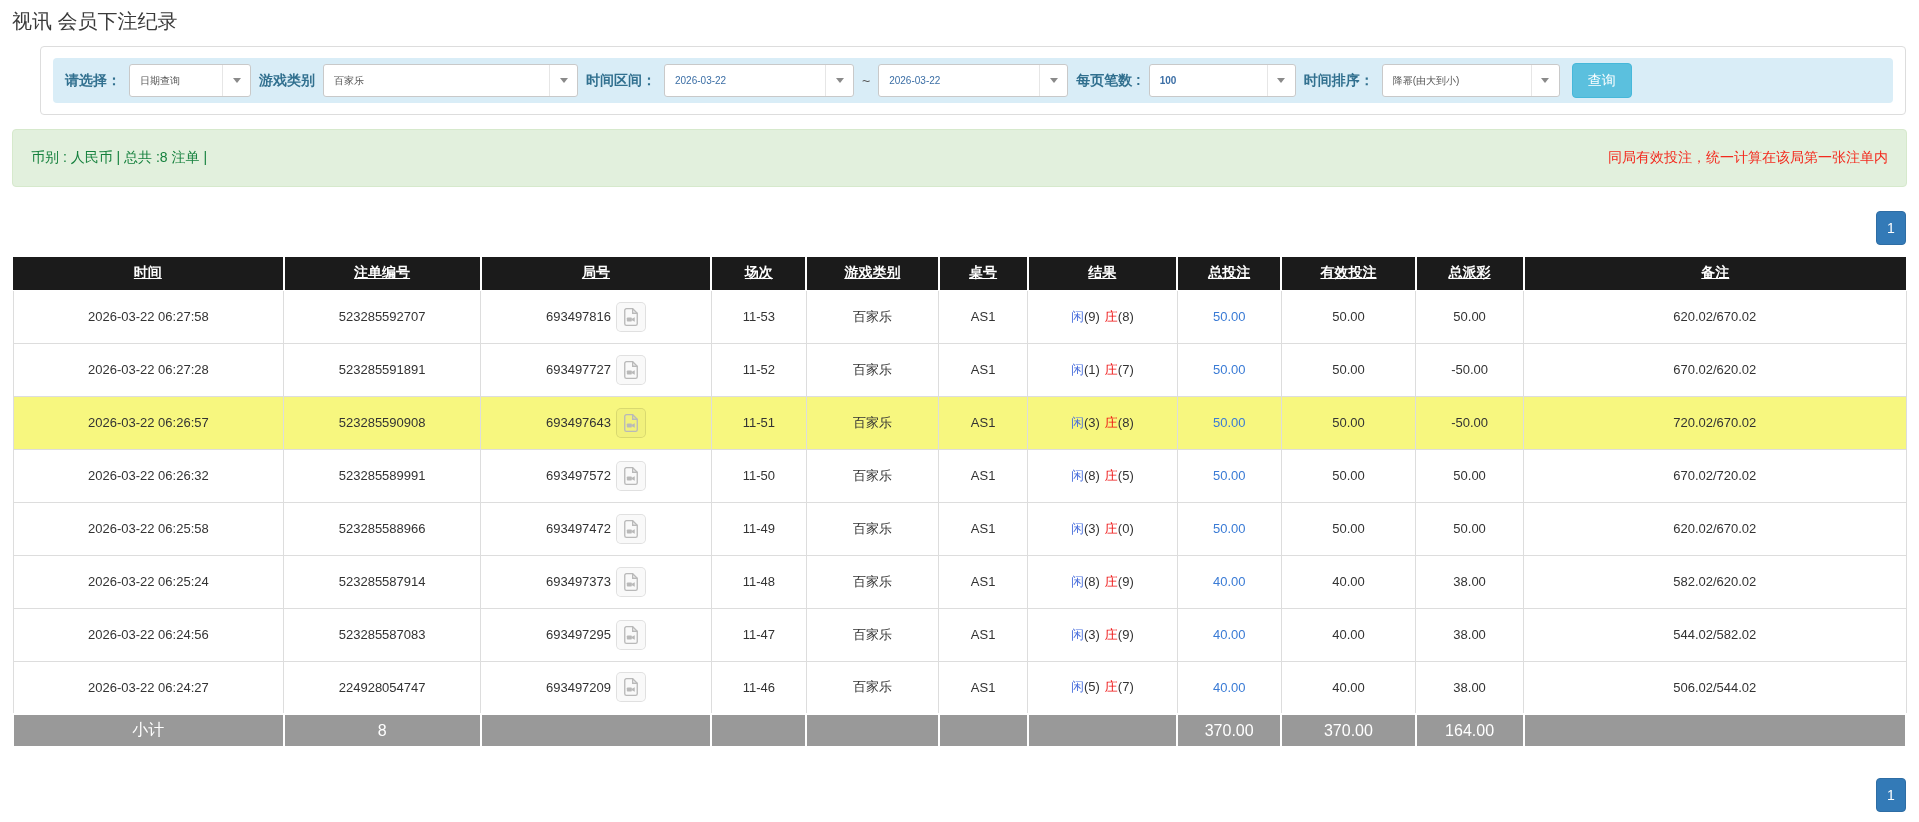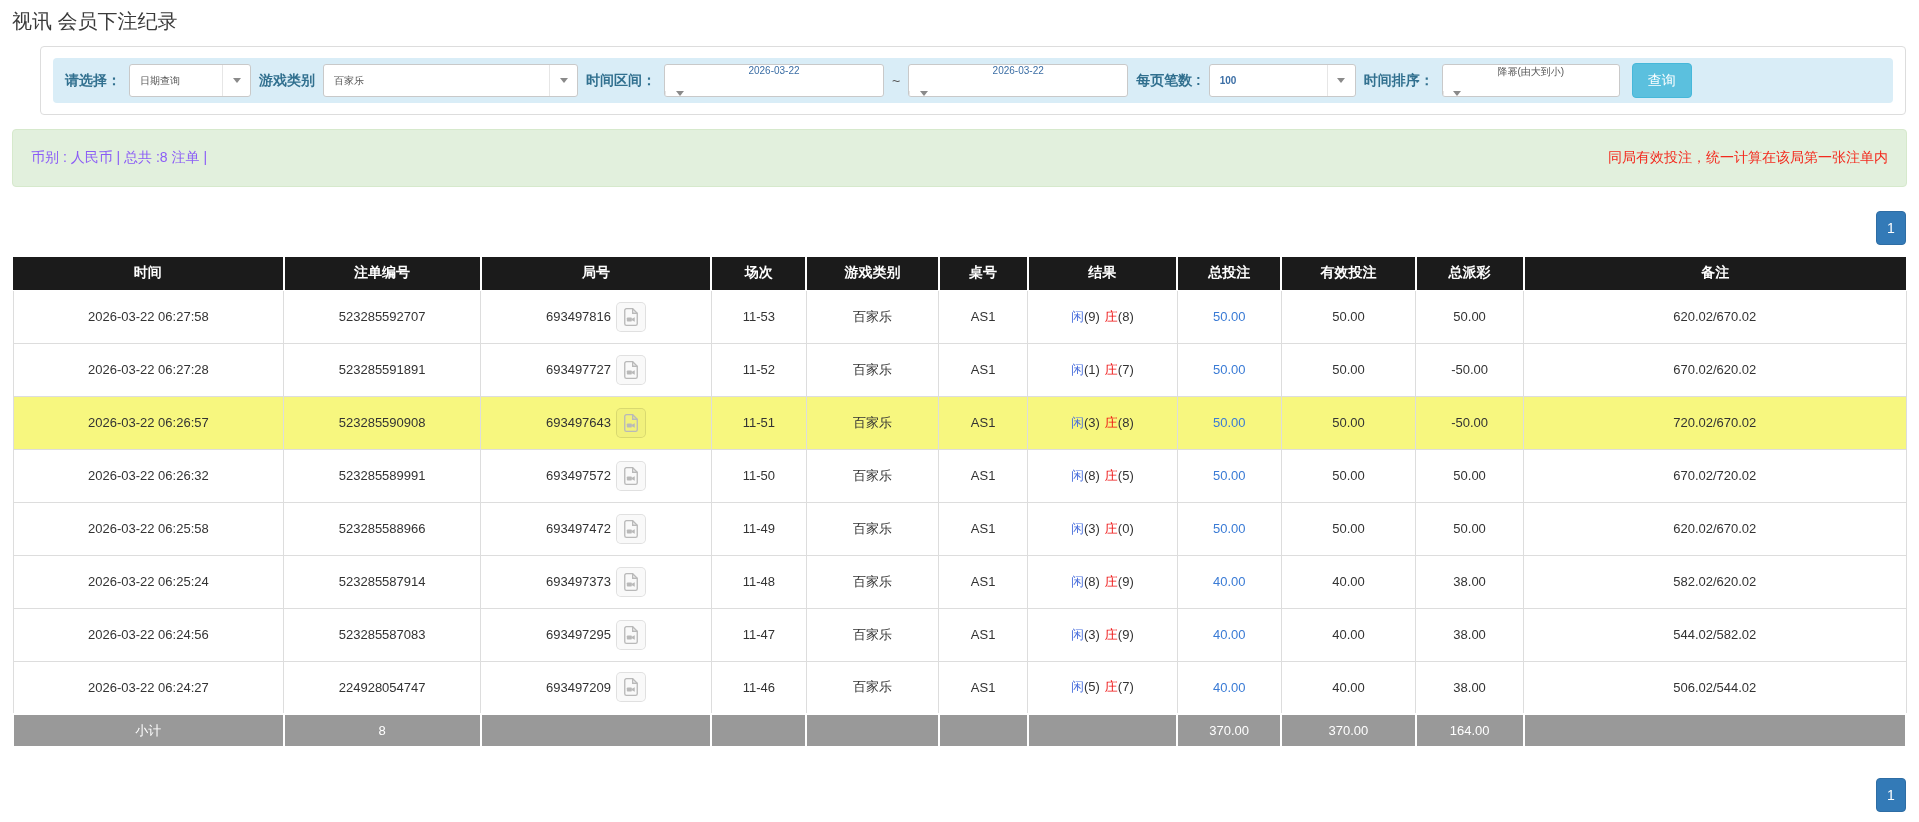--- a/index.html
+++ b/index.html
@@ -29,34 +29,34 @@
   .kval { flex:1; padding:0 10px; font-size:10px; color:#555; white-space:nowrap; }
   .kval.blue { color:#3b6ea5; }
   .karrow {
     width:28px; align-self:stretch; display:flex; align-items:center; justify-content:center;
     border-left:1px solid #e6e6e6;
   }
   .karrow i {
     width:0; height:0; border-left:4px solid transparent; border-right:4px solid transparent;
     border-top:5px solid #8a8a8a;
   }
-  .w120{width:122px;} .w255{width:255px;} .w190{width:220px;flex-direction:column;} .w145{width:147px;font-weight:bold;} .w175{width:178px;flex-direction:column;}
+  .w120{width:122px;} .w255{width:255px;} .w190{width:190px;} .w145{width:147px;font-weight:bold;} .w175{width:178px;}
   .tilde { color:#555; font-size:14px; }
   .btn-search {
     margin-left:4px; height:35px; padding:0 15px; background:#5bc0de; color:#fff;
     border:1px solid #46b8da; border-radius:4px; font-size:14px; cursor:pointer;
     font-family:inherit;
   }
   
   .info-bar {
     margin:14px 12px 0 12px; height:58px; background:#e2f0dd; border:1px solid #d6e9cc;
     border-radius:4px; display:flex; align-items:center; justify-content:space-between;
     padding:0 18px; font-size:14px;
   }
-  .info-left { color:#8b5cf6;text-align:center; }
+  .info-left { color:#15803d;text-align:center; }
   .info-right { color:#f32a1e; }
   
   .pager { display:flex; justify-content:flex-end; margin-right:13px; }
   .pager-top { margin-top:24px; }
   .pager-bottom { margin-top:30px; }
   .page-btn {
     min-width:30px; height:34px; background:#337ab7; border:1px solid #2e6da4;
     border-radius:4px; color:#fff; font-size:14px; display:flex;
     align-items:center; justify-content:center; cursor:pointer;
   }
@@ -64,42 +64,42 @@
   table.records {
     width:1895px; margin:12px 12px 0 12px; border-collapse:collapse; table-layout:fixed;
     font-size:13px;
   }
   col.c-time{width:14.3%;} col.c-bet{width:10.4%;} col.c-round{width:12.2%;}
   col.c-sess{width:5%;} col.c-game{width:7%;} col.c-table{width:4.7%;}
   col.c-res{width:7.9%;} col.c-tbet{width:5.5%;} col.c-vbet{width:7.1%;}
   col.c-pay{width:5.7%;} col.c-rem{width:20.2%;}
   .records thead th {
     background:#1b1b1b; color:#fff; font-weight:bold; font-size:14px; height:33px;
-    text-align:center; border-left:2px solid #fff; border-bottom:1px solid #fff;
+    text-align:center; border-left:2px solid #fff; border-bottom:1px solid #fff;text-decoration:underline;
   }
   .records thead th:first-child { border-left:none; }
   .records tbody.data td {
     height:53px; text-align:center; border:1px solid #ddd; color:#333;
     background:#fff; white-space:nowrap;
   }
   .records tr.hl td { background:#f7f77f; }
   .round-wrap { display:inline-flex; align-items:center; gap:5px; }
   .video-btn {
     display:inline-flex; align-items:center; justify-content:center;
     width:30px; height:30px; border-radius:5px; cursor:pointer;
     background:rgba(0,0,0,0.025); border:1px solid rgba(0,0,0,0.10);
   }
   .res-p { color:#4a6fdc; }
   .res-b { color:#ee1111; margin-left:5px; }
   .bet-link { color:#3a7bd5; text-decoration:none; cursor:pointer; }
   td.neg { color:#ff0000; }
   
   .records tbody.summary td {
     height:33px; background:#999; color:#fff; text-align:center;
-    border:2px solid #fff; font-size:13px;
+    border:2px solid #fff; font-size:16px;
   }
 </style>
 </head>
 <body>
 
 <h1 class="page-title">视讯 会员下注纪录</h1>
 
 <div class="filter-panel">
   <div class="filter-bar">
     <span class="flabel">请选择：</span>

